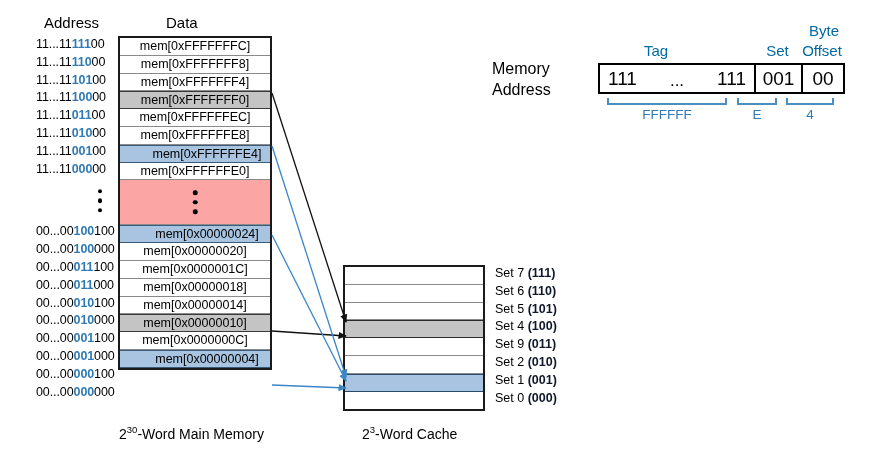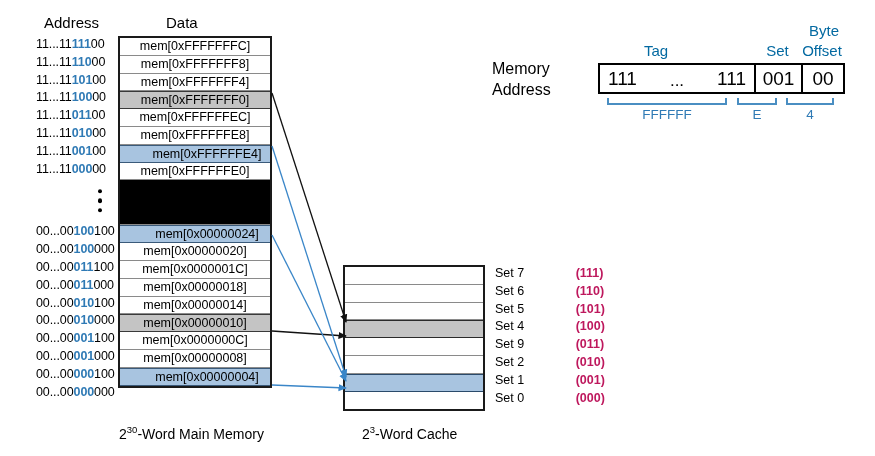--- a/index.html
+++ b/index.html
@@ -16,21 +16,21 @@
     overflow: hidden;
   }
   .abs { position: absolute; }
 
   
   .hdr {
     font-size: 15px;
     color: #000;
     white-space: nowrap;
   }
-  .bluebold { color: #be185d; font-weight: bold; margin-left: 48px; }
+  .bluebold { color: #0f172a; font-weight: bold; }
 
   
   #addr-col {
     left: 36px;
     top: 36px;
     width: 82px;
   }
   .addr-row {
     height: 17.8px;
     line-height: 17.8px;
@@ -41,21 +41,21 @@
   }
   .addr-row .sb { color: #2f7ab5; font-weight: bold; }
 
   
   #mem-table {
     left: 118px;
     top: 36px;
     width: 154px;
     border: 2px solid #1a1a1a;
     box-sizing: border-box;
-    background: #000000;
+    background: #fca5a5;
   }
   .mem-row {
     height: 17.8px;
     line-height: 17.6px;
     font-size: 12.5px;
     text-align: center;
     border-bottom: 1px solid #8a8a8a;
     box-sizing: border-box;
     white-space: nowrap;
     background: #fff;
@@ -264,21 +264,20 @@
         <i></i>
       </span>
     </div>
     <div class="mem-row blue-row">mem[0x00000024]</div>
     <div class="mem-row">mem[0x00000020]</div>
     <div class="mem-row">mem[0x0000001C]</div>
     <div class="mem-row">mem[0x00000018]</div>
     <div class="mem-row">mem[0x00000014]</div>
     <div class="mem-row gray">mem[0x00000010]</div>
     <div class="mem-row">mem[0x0000000C]</div>
-    <div class="mem-row">mem[0x00000008]</div>
     <div class="mem-row blue-row">mem[0x00000004]</div>
   </div>
 
 <div class="abs" id="cache-table">
     <div class="cache-row"></div>
     <div class="cache-row"></div>
     <div class="cache-row"></div>
     <div class="cache-row gray"></div>
     <div class="cache-row"></div>
     <div class="cache-row"></div>

